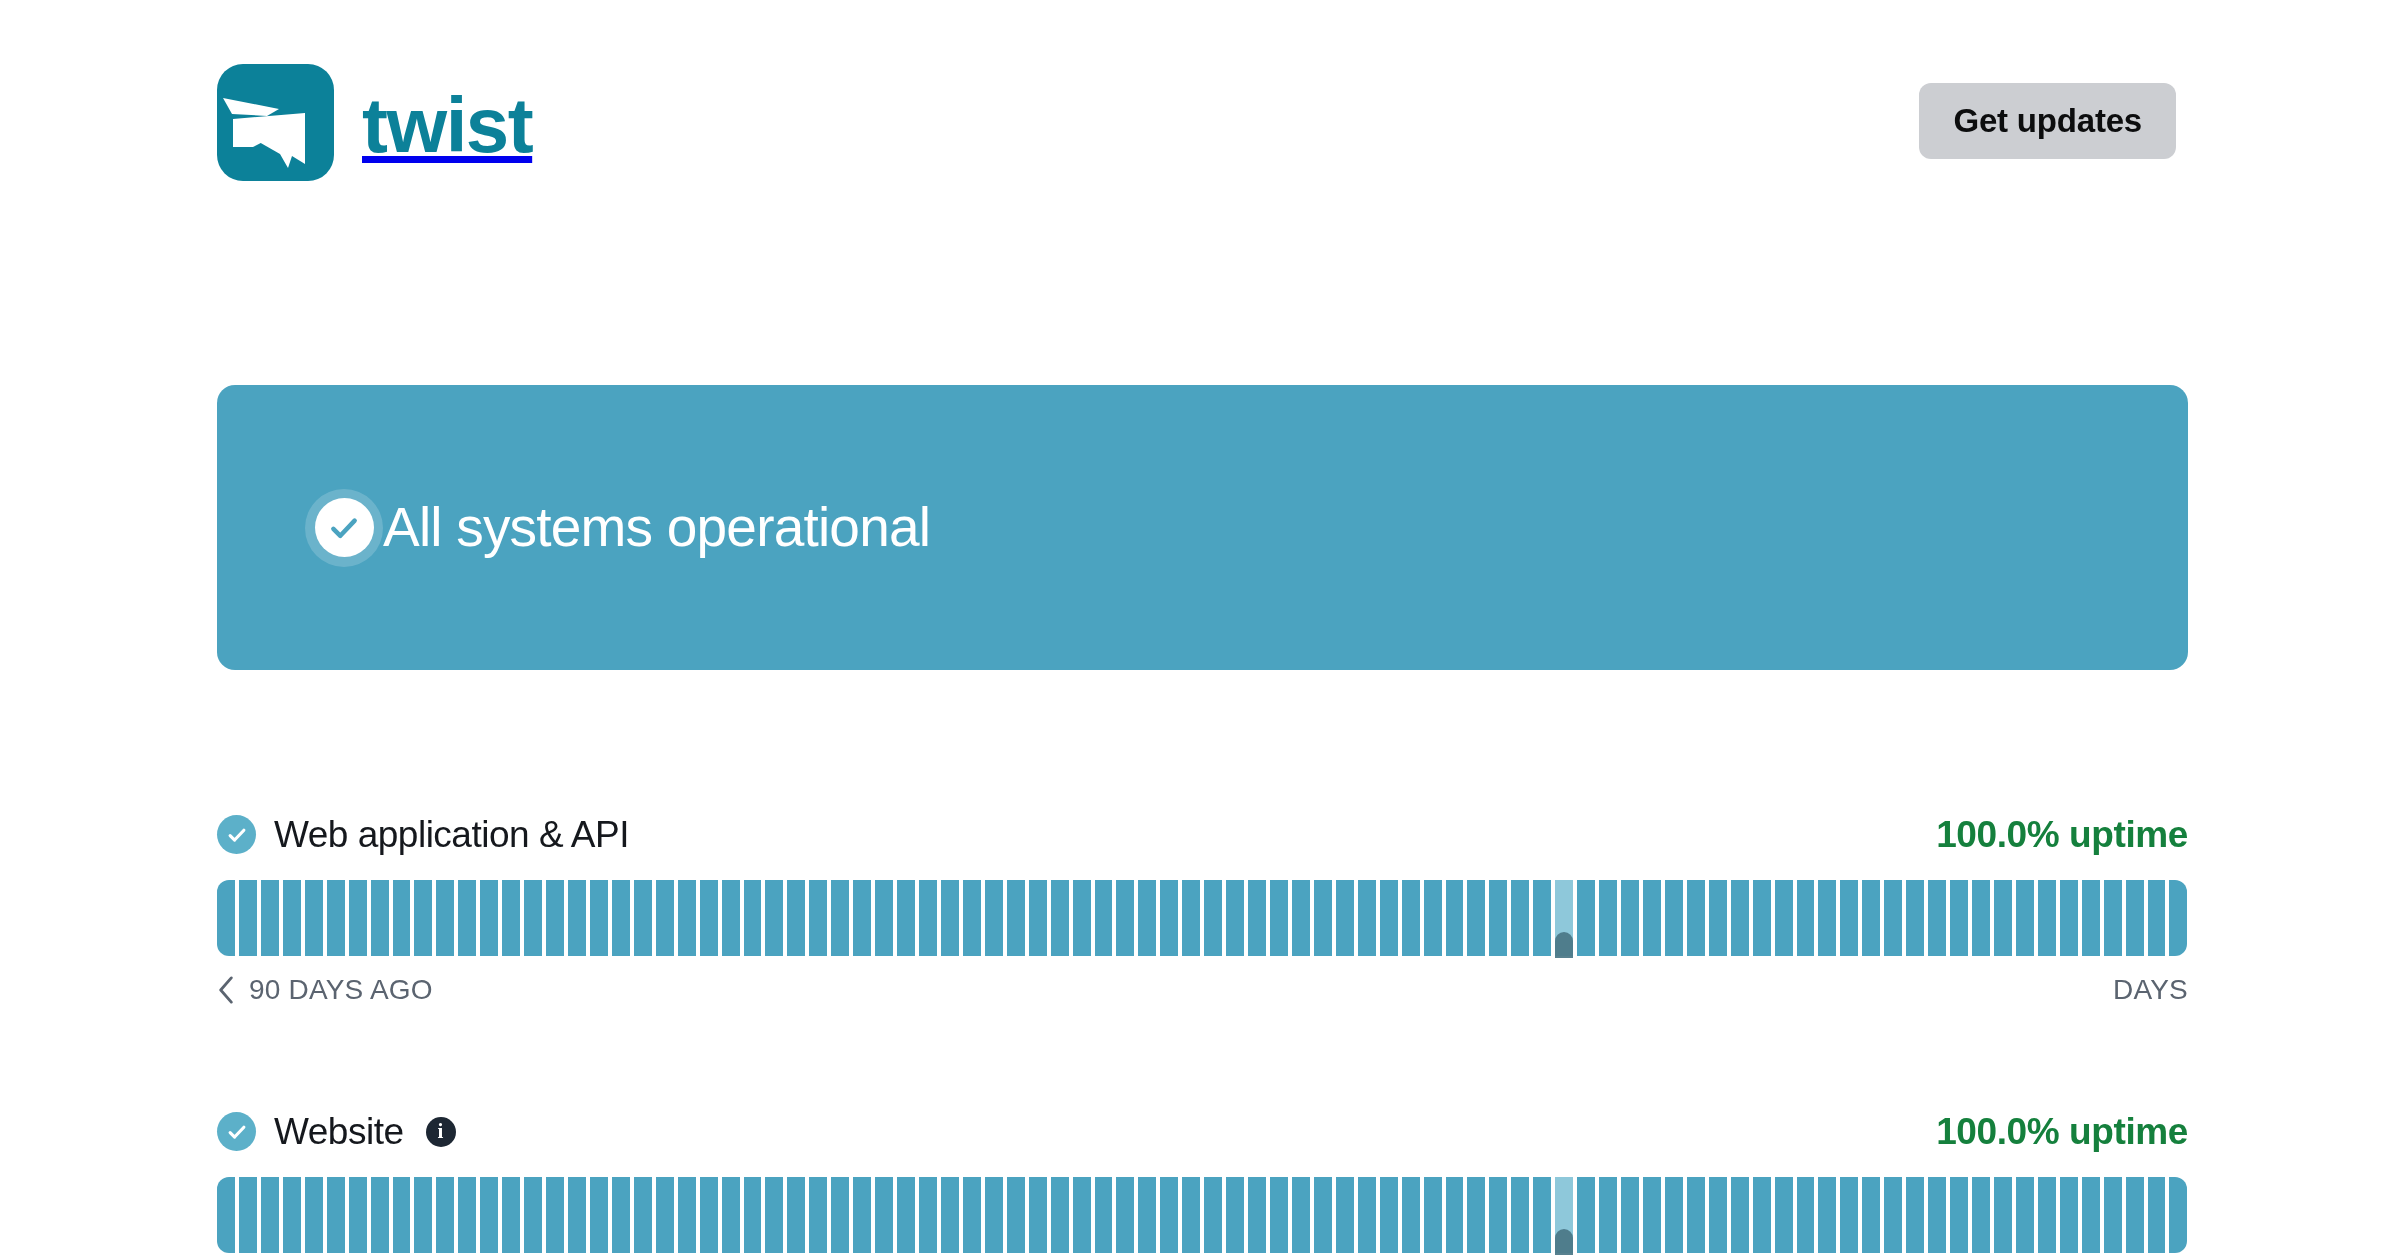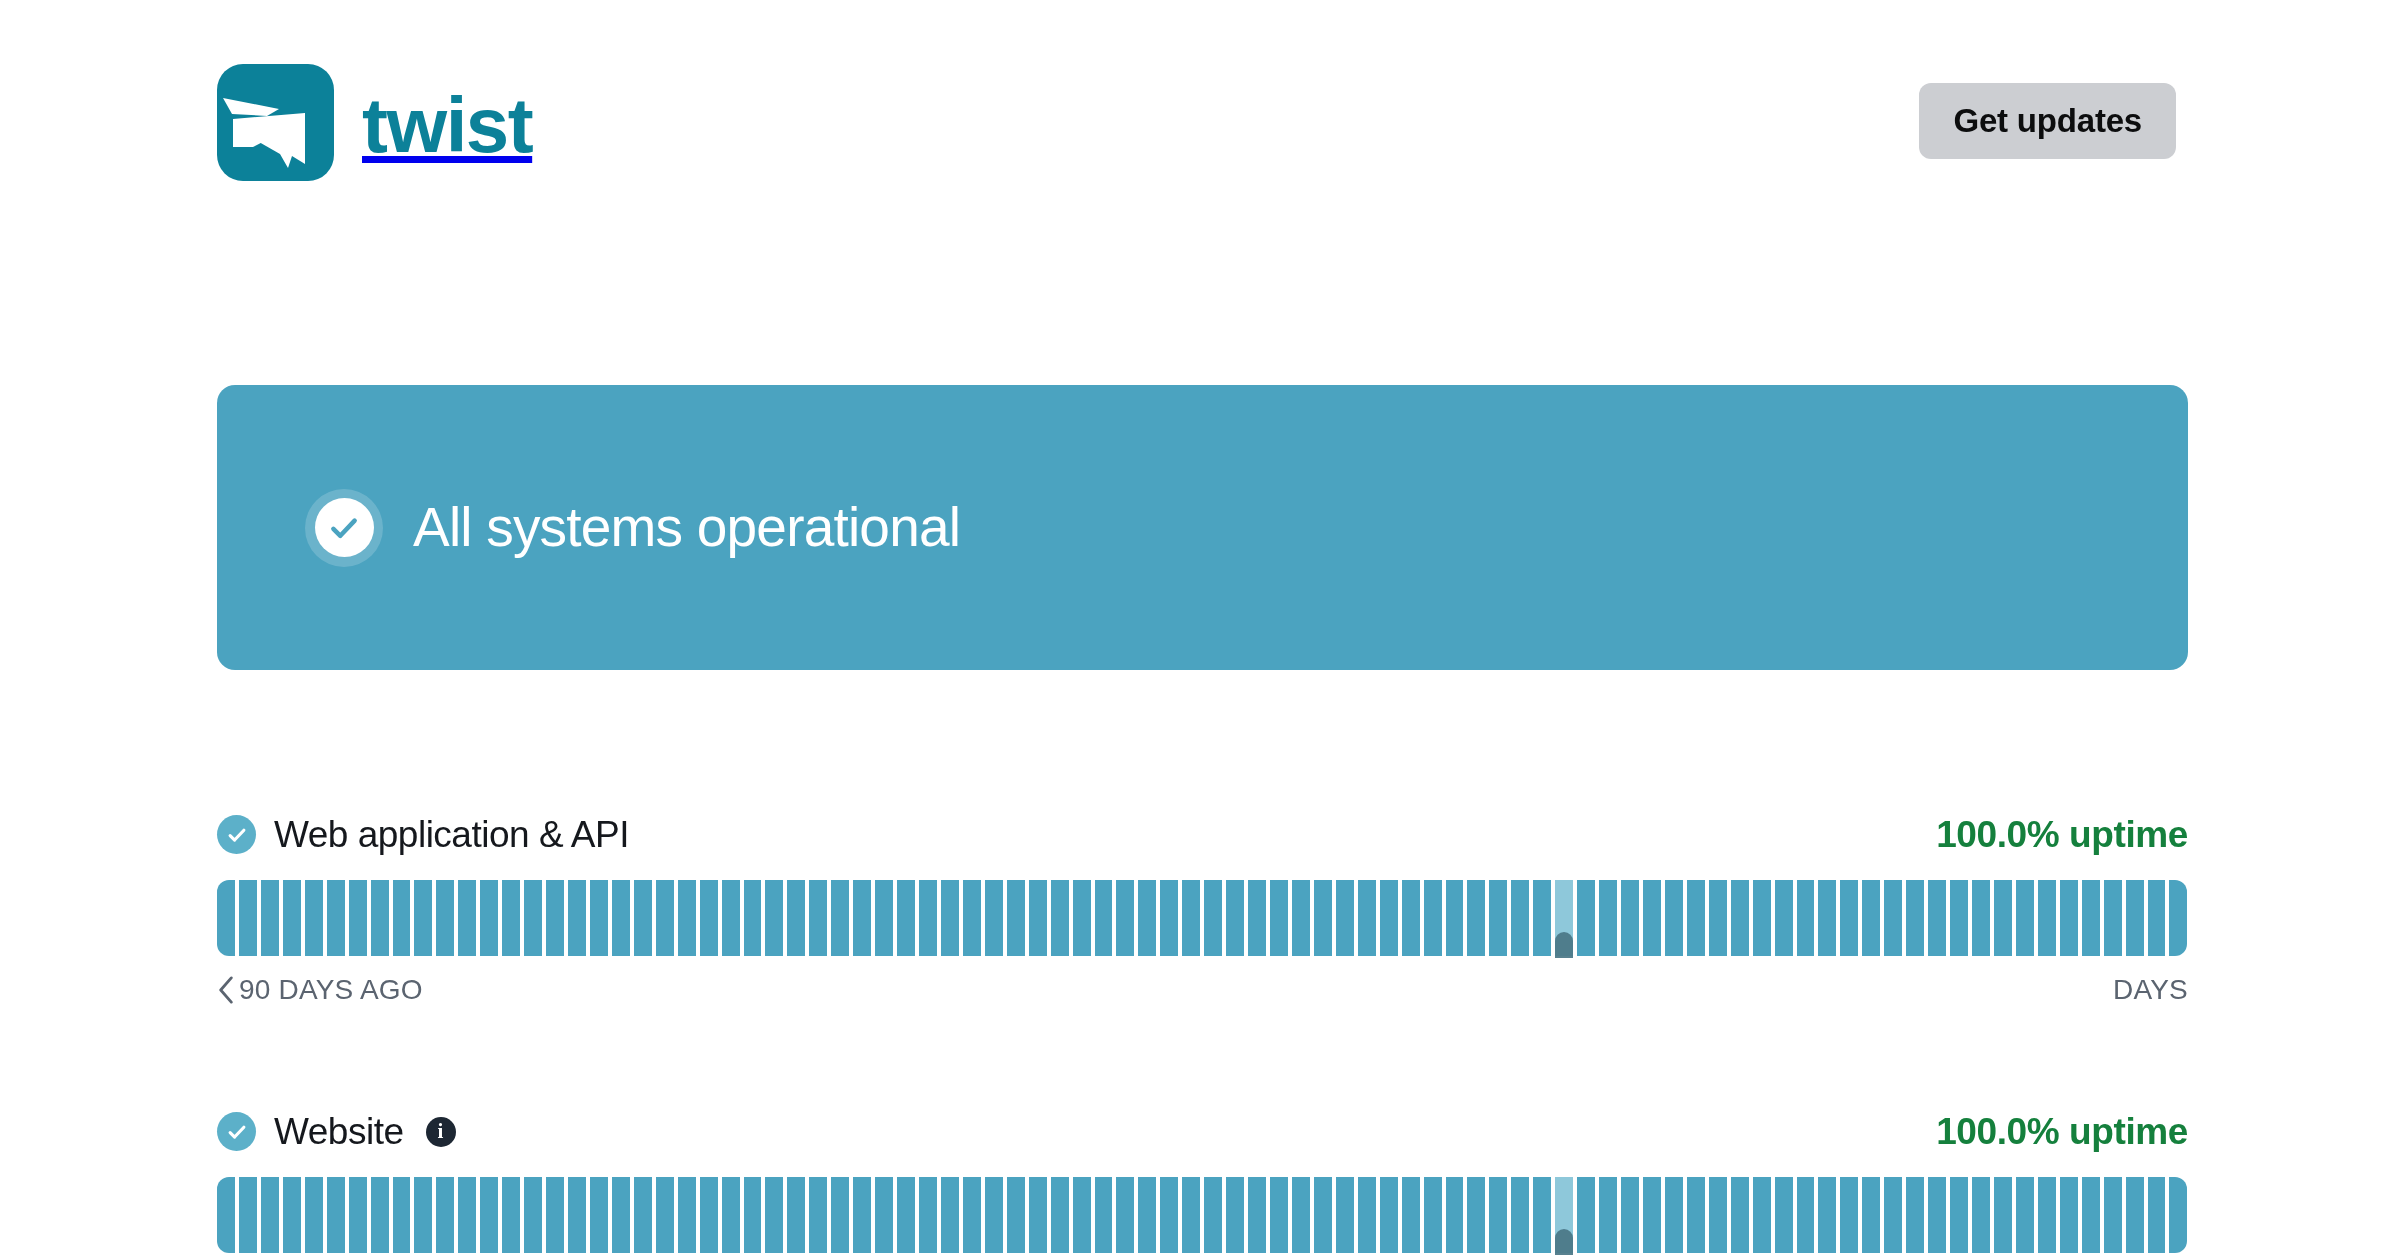--- a/index.html
+++ b/index.html
@@ -86,21 +86,20 @@
 
   
   .status-banner {
     margin-top: 150px;
     height: 285px;
     border-radius: 18px;
     background: #4ba3c0;
     display: flex;
     align-items: center;
     padding-left: 88px;
-    gap: 30px;
   }
 
   .status-ring {
     width: 78px;
     height: 78px;
     border-radius: 50%;
     background: rgba(255,255,255,0.18);
     display: flex;
     align-items: center;
     justify-content: center;
@@ -230,21 +229,21 @@
   .legend {
     display: flex;
     align-items: center;
     justify-content: space-between;
     margin-top: 20px;
   }
 
   .legend-left {
     display: flex;
     align-items: center;
-    gap: 4px;
+    gap: 14px;
   }
 
   .chevron-left { display: block; width: 18px; height: 28px; }
 
   .legend-text {
     font-size: 28px;
     font-weight: 400;
     color: #5b6470;
     letter-spacing: 0.2px;
     line-height: 1;

